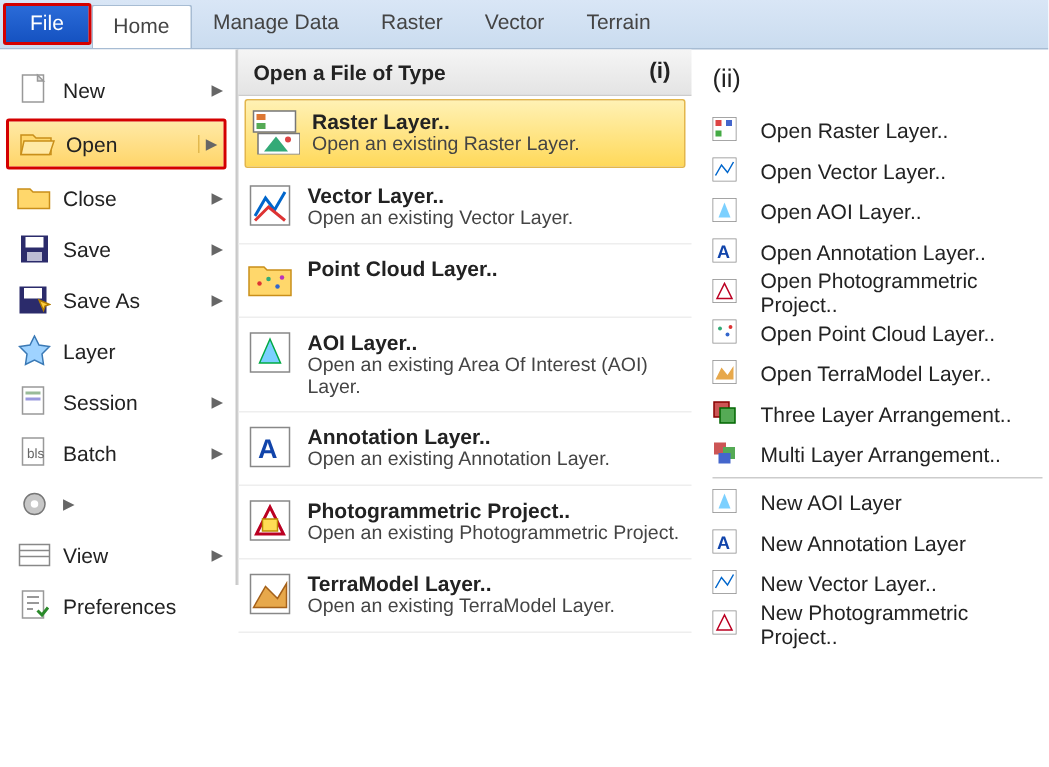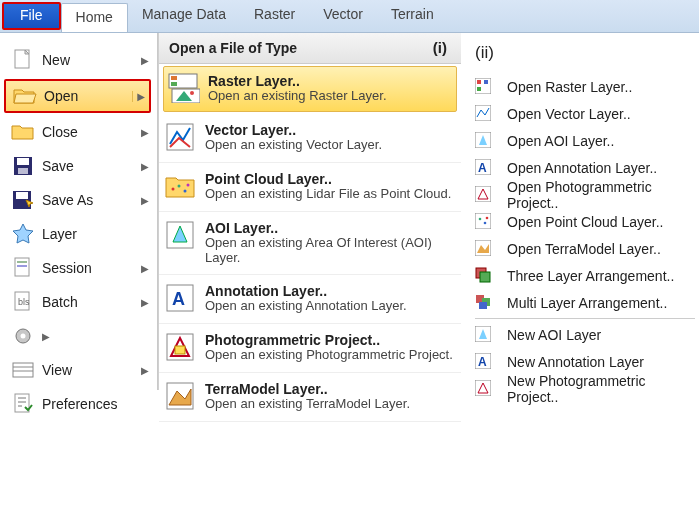--- a/index.html
+++ b/index.html
@@ -198,21 +198,20 @@
           <svg width="30" height="28">
             <path d="M1 7h10l2 2h16v17H1z" fill="#ffd76b" stroke="#c98f1a"></path>
             <circle cx="8" cy="18" r="1.5" fill="#d33"></circle>
             <circle cx="14" cy="15" r="1.5" fill="#3a7"></circle>
             <circle cx="20" cy="20" r="1.5" fill="#36c"></circle>
             <circle cx="23" cy="14" r="1.5" fill="#b3b"></circle>
           </svg>
         </div>
       <div>
           <div class="tt">Point Cloud Layer..</div>
-          <div class="td">Open an existing Lidar File as Point Cloud.</div>
         </div>
     </div>
     <div class="type-item">
       <div class="tico">
           <svg width="30" height="30">
             <rect x="2" y="2" width="26" height="26" fill="#fff" stroke="#888"></rect>
             <polygon points="8,22 15,6 22,22" fill="#7bd0ff" stroke="#0a4"></polygon>
           </svg>
         </div>
       <div>
@@ -363,19 +362,28 @@
             <rect width="16" height="16" fill="#fff" stroke="#888"></rect>
             <text x="3" y="13" font-size="12" font-weight="bold" fill="#14a">A</text>
           </svg>
         </span>
         <span class="rlbl">New Annotation Layer</span>
       </div>
     <div class="r-item">
         <span class="rico">
           <svg width="16" height="16">
             <rect width="16" height="16" fill="#fff" stroke="#888"></rect>
+            <polyline points="2,12 6,5 10,10 14,3" stroke="#06c" fill="none"></polyline>
+          </svg>
+        </span>
+        <span class="rlbl">New Vector Layer..</span>
+      </div>
+    <div class="r-item">
+        <span class="rico">
+          <svg width="16" height="16">
+            <rect width="16" height="16" fill="#fff" stroke="#888"></rect>
             <polygon points="3,13 8,3 13,13" fill="none" stroke="#b02"></polygon>
           </svg>
         </span>
         <span class="rlbl">New Photogrammetric Project..</span>
       </div>
   </div>
 </div>
 
 </body></html>

